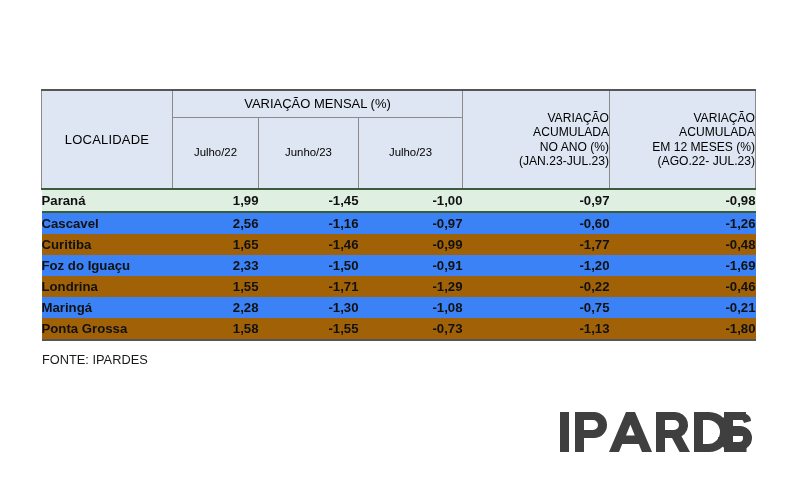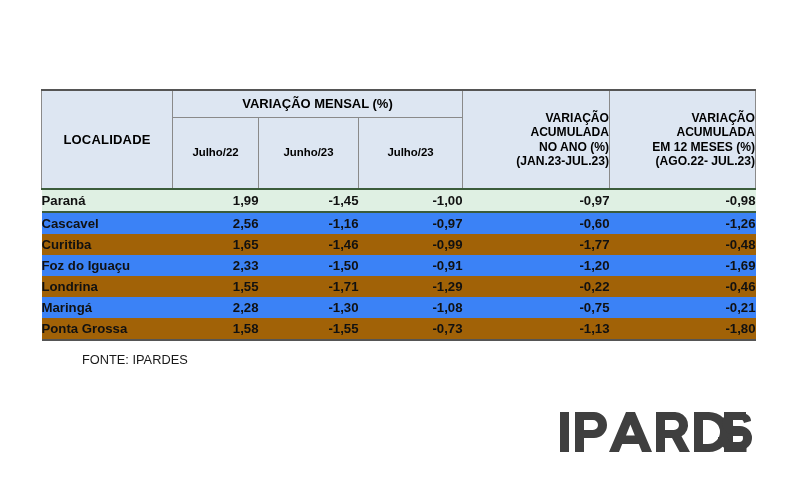--- a/index.html
+++ b/index.html
@@ -53,21 +53,21 @@
     padding: 0;
     margin: 0;
   }
 
   
   .hdr {
     background: #dde6f2;
     border: 1px solid #8a8a8a;
     text-align: center;
     vertical-align: middle;
-    font-weight: bold;
+    font-weight: normal;
     font-size: 12.5px;
     color: #000000;
     line-height: 1.18;
   }
   .hdr-local {
     font-size: 13px;
     letter-spacing: 0.2px;
   }
   .hdr-group {
     font-size: 13px;
@@ -114,21 +114,20 @@
   tr.row-light td { background: #a16207; }
   tr.row-last td { border-bottom: 2px solid #555555; }
 
   
   .source {
     position: absolute;
     left: 42px;
     top: 352px;
     font-size: 12.8px;
     color: #1a1a1a;
-    margin-left: 40px;
   }
 
   
   .logo {
     position: absolute;
     left: 558px;
     top: 408px;
     width: 200px;
     height: 48px;
   }

